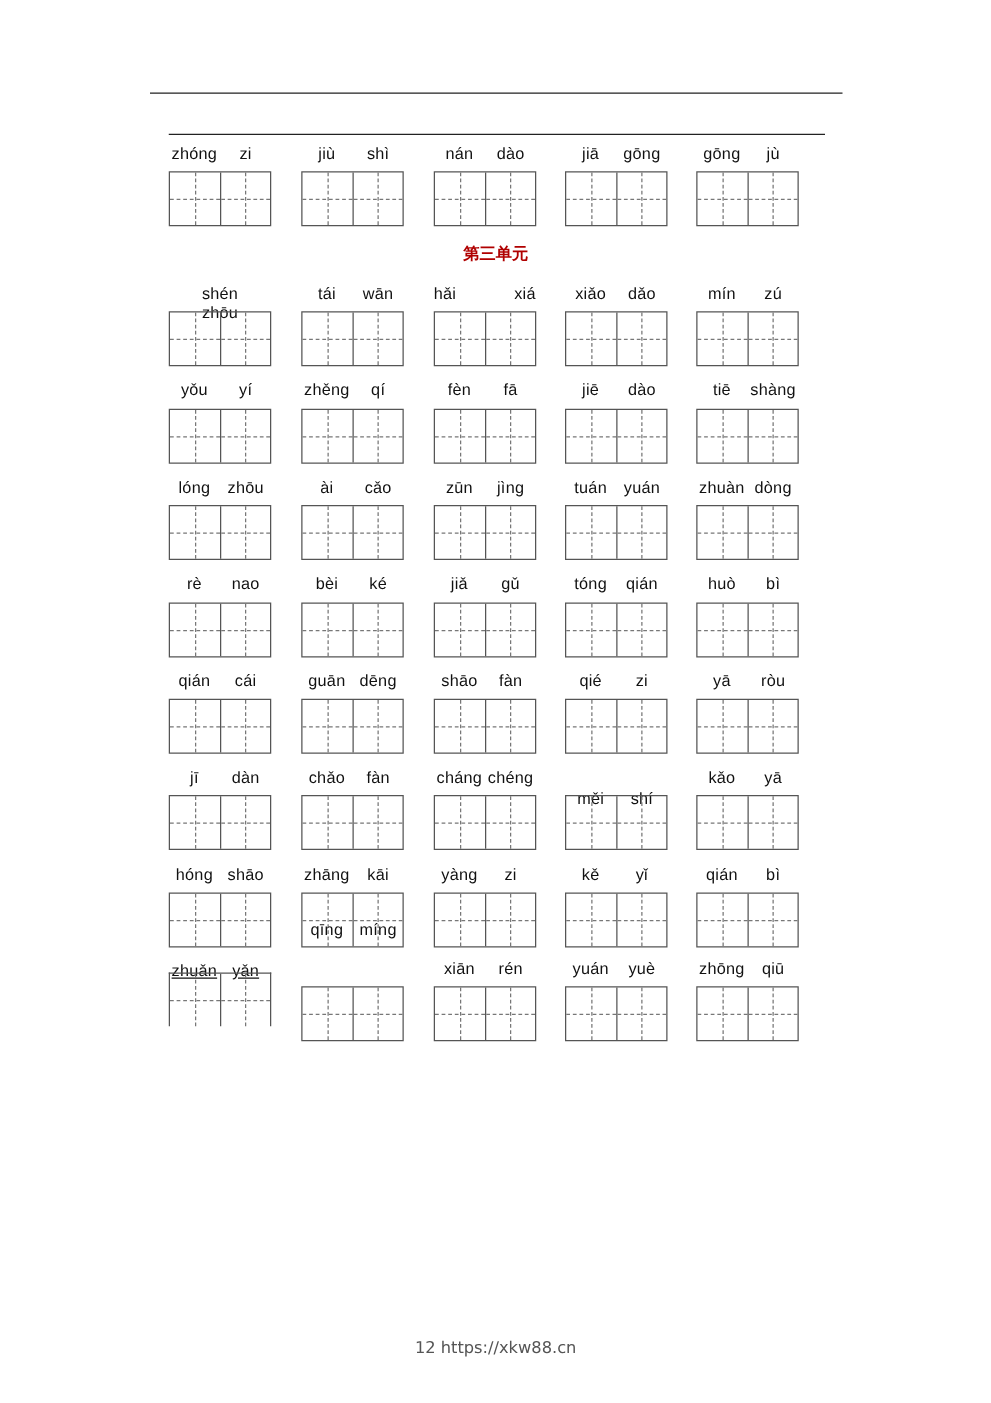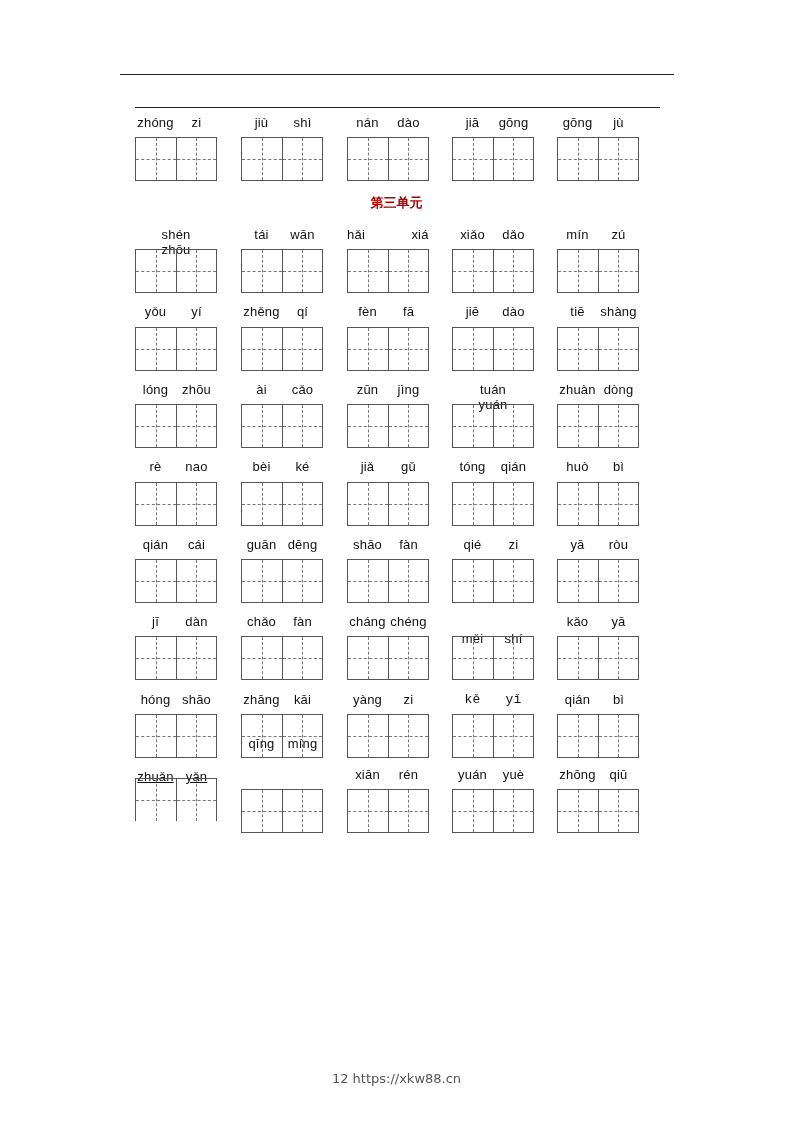--- a/index.html
+++ b/index.html
@@ -207,21 +207,21 @@
       <div class="py" style="top: 382px;">
         <span>zūn</span>
         <span>jìng</span>
       </div>
       <div class="grid" style="top: 404px;">
         <div class="sq"></div>
         <div class="sq"></div>
       </div>
     </div>
     <div class="cell" style="left: 452px; top: 0px;">
-      <div class="py" style="top: 382px; flex-direction: column;">
+      <div class="py" style="top: 382px;">
         <span>tuán</span>
         <span>yuán</span>
       </div>
       <div class="grid" style="top: 404px;">
         <div class="sq"></div>
         <div class="sq"></div>
       </div>
     </div>
     <div class="cell" style="left: 557px; top: 0px;">
       <div class="py" style="top: 382px;">
@@ -407,21 +407,21 @@
       <div class="py" style="top: 692px;">
         <span>yàng</span>
         <span>zi</span>
       </div>
       <div class="grid" style="top: 714px;">
         <div class="sq"></div>
         <div class="sq"></div>
       </div>
     </div>
     <div class="cell" style="left: 452px; top: 0px;">
-      <div class="py" style="top: 692px; font-family: Liberation Mono, monospace;">
+      <div class="py" style="top: 692px;">
         <span>kě</span>
         <span>yǐ</span>
       </div>
       <div class="grid" style="top: 714px;">
         <div class="sq"></div>
         <div class="sq"></div>
       </div>
     </div>
     <div class="cell" style="left: 557px; top: 0px;">
       <div class="py" style="top: 692px;">

